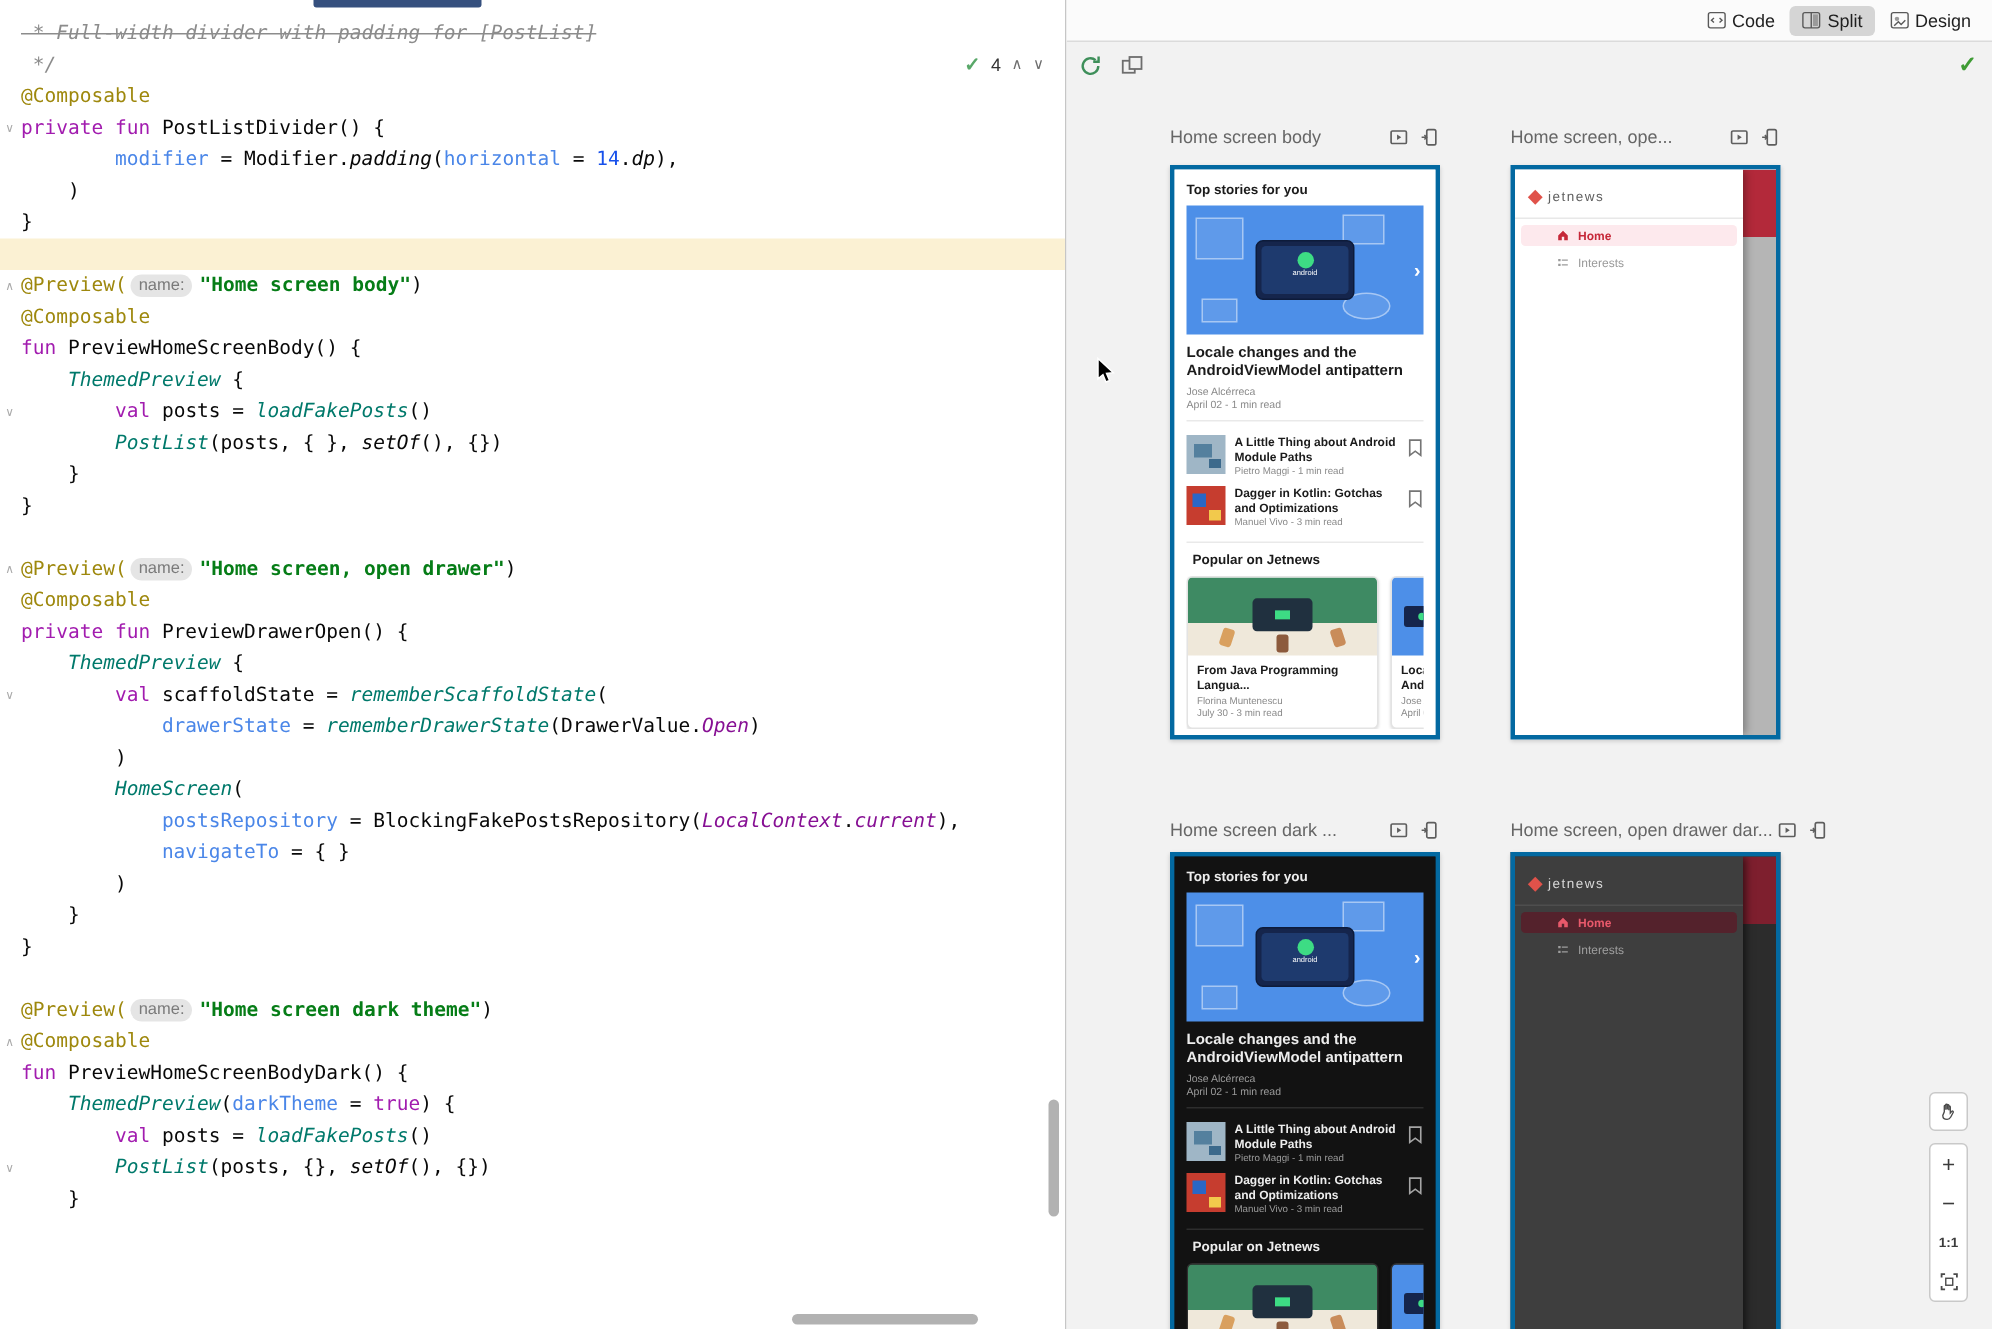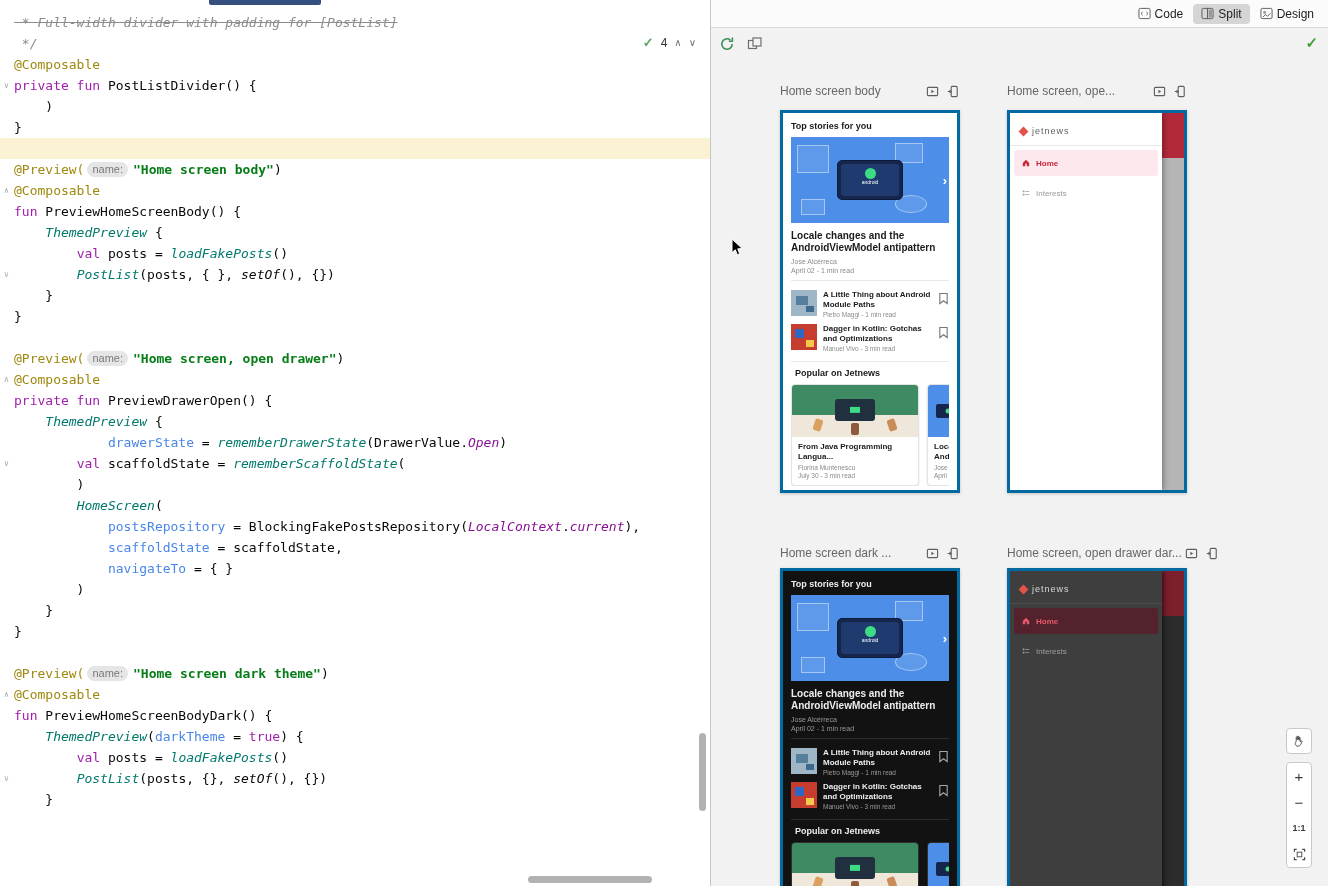--- a/index.html
+++ b/index.html
@@ -112,21 +112,21 @@
 
   
   .dw{position:absolute;inset:0;background:#fff;overflow:hidden;}
   .dw .strip{position:absolute;top:0;right:0;bottom:0;width:22px;background:#B5B5B5;}
   .dw .strip .bar{height:45px;background:#B3293A;}
   .dw .sheet{position:absolute;top:0;left:0;bottom:0;right:22px;background:#fff;box-shadow:2px 0 5px rgba(0,0,0,.30);}
   .dw .logo{display:flex;align-items:center;gap:5px;padding:13px 10px 9px;}
   .logo-icon{width:7px;height:7px;background:#E0524A;transform:rotate(45deg);flex:none;}
   .logo-text{font-size:9px;letter-spacing:1px;color:#5F5F5F;}
   .dw .div{height:1px;background:#E8E8E8;}
-  .dw .item{display:flex;align-items:center;gap:6px;height:26px;padding:0 8px;font-size:8px;color:#9A9A9A;margin:4px 4px 0;border-radius:3px;}
+  .dw .item{display:flex;align-items:center;gap:6px;height:14px;padding:0 24px;font-size:8px;color:#9A9A9A;margin:4px 4px 0;border-radius:3px;}
   .dw .item svg{flex:none;}
   .dw .item.sel{background:#FDE9ED;color:#C62839;font-weight:bold;}
   .dw.dark{background:#3E3E3E;}
   .dw.dark .sheet{background:#3E3E3E;box-shadow:2px 0 5px rgba(0,0,0,.55);}
   .dw.dark .logo-text{color:#D8D8D8;}
   .dw.dark .div{background:#4E4E4E;}
   .dw.dark .item{color:#9E9E9E;}
   .dw.dark .item.sel{background:#54222C;color:#E8596B;}
   .dw.dark .strip{background:#2C2C2C;}
   .dw.dark .strip .bar{background:#7E1F2E;}
@@ -186,42 +186,42 @@
       <div class="gut-row"></div>
       <div class="gut-row"></div>
       <div class="gut-row"></div>
       <div class="gut-row"></div>
     </div>
   <div class="code-lines">
       <div class="code-line strike"><span class="tk-c"> * Full-width divider with padding for [PostList]</span></div>
       <div class="code-line"><span class="tk-c"> */</span></div>
       <div class="code-line"><span class="tk-a">@Composable</span></div>
       <div class="code-line"><span class="tk-k">private fun</span><span class="tk-p"> PostListDivider() {</span></div>
+      <div class="code-line"><span class="tk-p">        </span><span class="tk-arg">modifier</span><span class="tk-p"> = Modifier.</span><span class="tk-it">padding</span><span class="tk-p">(</span><span class="tk-arg">horizontal</span><span class="tk-p"> = </span><span class="tk-n">14</span><span class="tk-p">.</span><span class="tk-it">dp</span><span class="tk-p">),</span></div>
       <div class="code-line"><span class="tk-p">    )</span></div>
       <div class="code-line"><span class="tk-p">}</span></div>
       <div class="code-line hl"></div>
       <div class="code-line"><span class="tk-a">@Preview(</span><span class="tk-h">name:</span><span class="tk-s">"Home screen body"</span><span class="tk-p">)</span></div>
       <div class="code-line"><span class="tk-a">@Composable</span></div>
       <div class="code-line"><span class="tk-k">fun</span><span class="tk-p"> PreviewHomeScreenBody() {</span></div>
       <div class="code-line"><span class="tk-p">    </span><span class="tk-f">ThemedPreview</span><span class="tk-p"> {</span></div>
       <div class="code-line"><span class="tk-p">        </span><span class="tk-k">val</span><span class="tk-p"> posts = </span><span class="tk-f">loadFakePosts</span><span class="tk-p">()</span></div>
       <div class="code-line"><span class="tk-p">        </span><span class="tk-f">PostList</span><span class="tk-p">(posts, { }, </span><span class="tk-it">setOf</span><span class="tk-p">(), {})</span></div>
       <div class="code-line"><span class="tk-p">    }</span></div>
       <div class="code-line"><span class="tk-p">}</span></div>
       <div class="code-line"></div>
       <div class="code-line"><span class="tk-a">@Preview(</span><span class="tk-h">name:</span><span class="tk-s">"Home screen, open drawer"</span><span class="tk-p">)</span></div>
       <div class="code-line"><span class="tk-a">@Composable</span></div>
       <div class="code-line"><span class="tk-k">private fun</span><span class="tk-p"> PreviewDrawerOpen() {</span></div>
       <div class="code-line"><span class="tk-p">    </span><span class="tk-f">ThemedPreview</span><span class="tk-p"> {</span></div>
+      <div class="code-line"><span class="tk-p">        </span><span class="tk-k">val</span><span class="tk-p"> scaffoldState = </span><span class="tk-f">rememberScaffoldState</span><span class="tk-p">(</span></div>
       <div class="code-line"><span class="tk-p">            </span><span class="tk-arg">drawerState</span><span class="tk-p"> = </span><span class="tk-f">rememberDrawerState</span><span class="tk-p">(DrawerValue.</span><span class="tk-pr">Open</span><span class="tk-p">)</span></div>
-      <div class="code-line"><span class="tk-p">        </span><span class="tk-k">val</span><span class="tk-p"> scaffoldState = </span><span class="tk-f">rememberScaffoldState</span><span class="tk-p">(</span></div>
       <div class="code-line"><span class="tk-p">        )</span></div>
       <div class="code-line"><span class="tk-p">        </span><span class="tk-f">HomeScreen</span><span class="tk-p">(</span></div>
       <div class="code-line"><span class="tk-p">            </span><span class="tk-arg">postsRepository</span><span class="tk-p"> = BlockingFakePostsRepository(</span><span class="tk-pr">LocalContext</span><span class="tk-p">.</span><span class="tk-pr">current</span><span class="tk-p">),</span></div>
-      <div class="code-line"><span class="tk-p">            </span><span class="tk-arg">scaffoldState</span><span class="tk-p"> = scaffoldState,</span></div>
       <div class="code-line"><span class="tk-p">            </span><span class="tk-arg">navigateTo</span><span class="tk-p"> = { }</span></div>
       <div class="code-line"><span class="tk-p">        )</span></div>
       <div class="code-line"><span class="tk-p">    }</span></div>
       <div class="code-line"><span class="tk-p">}</span></div>
       <div class="code-line"></div>
       <div class="code-line"><span class="tk-a">@Preview(</span><span class="tk-h">name:</span><span class="tk-s">"Home screen dark theme"</span><span class="tk-p">)</span></div>
       <div class="code-line"><span class="tk-a">@Composable</span></div>
       <div class="code-line"><span class="tk-k">fun</span><span class="tk-p"> PreviewHomeScreenBodyDark() {</span></div>
       <div class="code-line"><span class="tk-p">    </span><span class="tk-f">ThemedPreview</span><span class="tk-p">(</span><span class="tk-arg">darkTheme</span><span class="tk-p"> = </span><span class="tk-k">true</span><span class="tk-p">) {</span></div>
       <div class="code-line"><span class="tk-p">        </span><span class="tk-k">val</span><span class="tk-p"> posts = </span><span class="tk-f">loadFakePosts</span><span class="tk-p">()</span></div>

